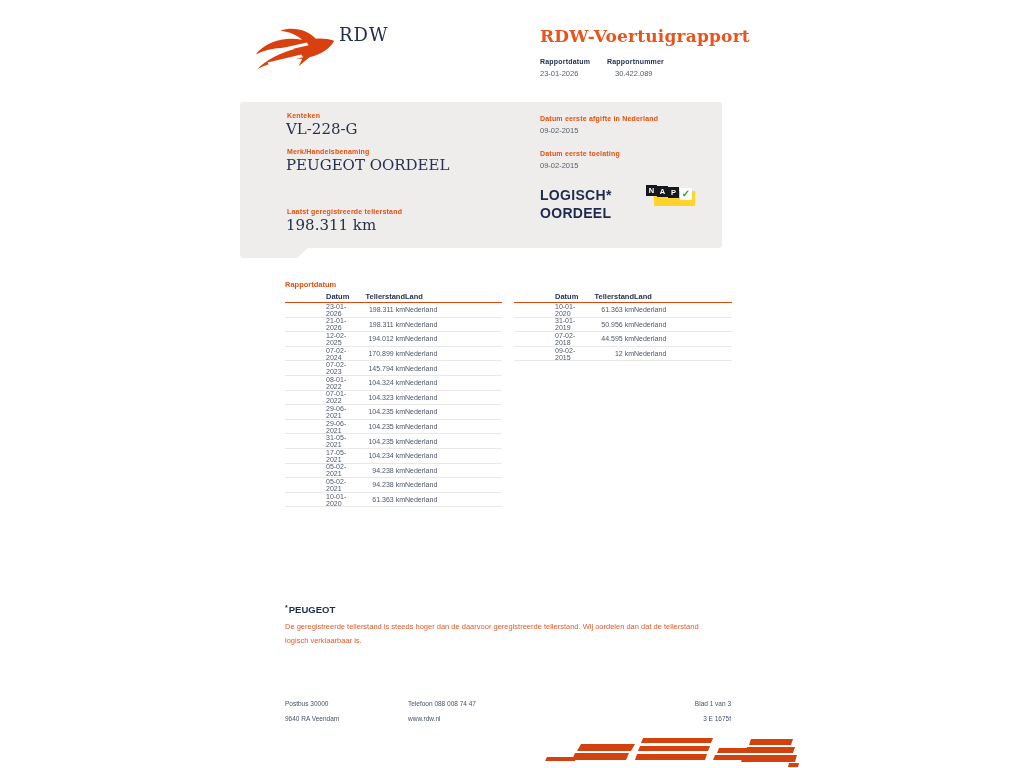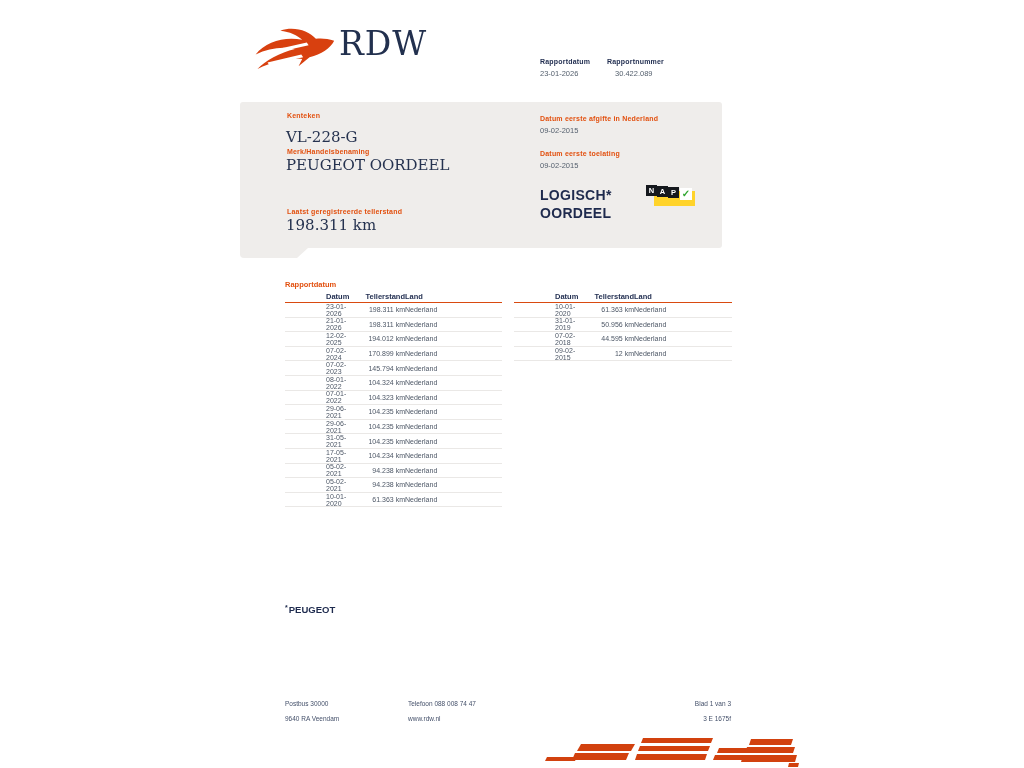--- a/index.html
+++ b/index.html
@@ -6,21 +6,21 @@
   html,body { background:#ffffff; }
   #canvas {
     position:relative; width:1024px; height:768px; background:#ffffff;
     overflow:hidden; font-family:"Liberation Sans", sans-serif; color:#25324F;
   }
   .abs { position:absolute; }
 
   
   .logo-text {
     left:339px; top:24px; font-family:"DejaVu Serif", serif;
-    font-size:33px; letter-spacing:1px; color:#22304E;text-align:right;
+    font-size:18px; letter-spacing:1px; color:#22304E;text-align:right;
   }
   .doc-title {
     left:540px; top:26px; font-family:"DejaVu Serif", serif;
     font-size:17px; font-weight:bold; color:#E8541C; letter-spacing:0.2px;
   }
   .mini-label { font-size:7px; font-weight:bold; color:#1E2B4E; letter-spacing:0.2px; }
   .mini-value { font-size:7.5px; color:#55606E; }
 
   
   .panel { left:240px; top:102px; width:482px; height:146px;
@@ -72,30 +72,31 @@
 
 <div id="canvas">
 
   <svg class="abs" style="left:252px; top:25px;" width="84" height="46" viewBox="0 0 92 48">
     <path d="M90 16 C83 14 76 13 70 14 C62 5 46 0 31 5 C41 6 50 10 55 15 C36 11 15 17 4 31 C18 24 34 22 47 25 C31 29 14 38 6 47 C23 39 41 35 55 36 L51 44 L63 34 C76 31 86 24 90 16 Z" fill="#D8400F"></path>
     <path d="M20 27 L60 18 L62 21 L22 30 Z" fill="#ffffff"></path>
     <path d="M17 40 L54 31 L56 34 L19 43 Z" fill="#ffffff"></path>
   </svg>
   <div class="abs logo-text">RDW</div>
 
+  <div class="abs doc-title">RDW-Voertuigrapport</div>
   <div class="abs mini-label" style="left:540px; top:58px;">Rapportdatum</div>
   <div class="abs mini-label" style="left:607px; top:58px;">Rapportnummer</div>
   <div class="abs mini-value" style="left:540px; top:69px;">23-01-2026</div>
   <div class="abs mini-value" style="left:607px; top:69px;margin-left:8px;">30.422.089</div>
 
   <div class="abs panel"></div>
   <div class="abs panel-tab"></div>
 
   <div class="abs field-label" style="left:287px; top:112px;">Kenteken</div>
-  <div class="abs field-value" style="left:286px; top:120px;margin-top:8px;">VL-228-G</div>
+  <div class="abs field-value" style="left:286px; top:120px;">VL-228-G</div>
 
   <div class="abs field-label" style="left:287px; top:148px;">Merk/Handelsbenaming</div>
   <div class="abs field-value" style="left:286px; top:156px;">PEUGEOT OORDEEL</div>
 
   <div class="abs field-label" style="left:287px; top:208px;">Laatst geregistreerde tellerstand</div>
   <div class="abs field-value" style="left:286px; top:216px;">198.311 km</div>
 
   <div class="abs field-label" style="left:540px; top:115px;">Datum eerste afgifte in Nederland</div>
   <div class="abs mini-value" style="left:540px; top:126px;">09-02-2015</div>
 
@@ -219,20 +220,21 @@
       <div class="trow">
         <span class="c-datum">09-02-2015</span>
         <span class="c-tell">12 km</span>
         <span class="c-land">Nederland</span>
       </div>
     </div>
 
   <div class="abs footnote-title">
     <span class="marker">*</span><span>PEUGEOT</span>
   </div>
+  <div class="abs footnote-text">De geregistreerde tellerstand is steeds hoger dan de daarvoor geregistreerde tellerstand. Wij oordelen dan dat de tellerstand logisch verklaarbaar is.</div>
 
   <div class="abs footer-line" style="left:285px; top:700px;">Postbus 30000</div>
   <div class="abs footer-line" style="left:285px; top:715px;">9640 RA Veendam</div>
   <div class="abs footer-line" style="left:408px; top:700px;">Telefoon 088 008 74 47</div>
   <div class="abs footer-line" style="left:408px; top:715px;">www.rdw.nl</div>
   <div class="abs footer-line footer-right" style="right:293px; top:700px;">Blad 1 van 3</div>
   <div class="abs footer-line footer-right" style="right:293px; top:715px;">3 E 1675f</div>
 
   <svg class="abs" style="left:543px; top:736px;" width="258" height="32" viewBox="0 0 258 32" fill="#D2410E">
     <polygon points="4,21 34,21 32,25 2,25"></polygon>

